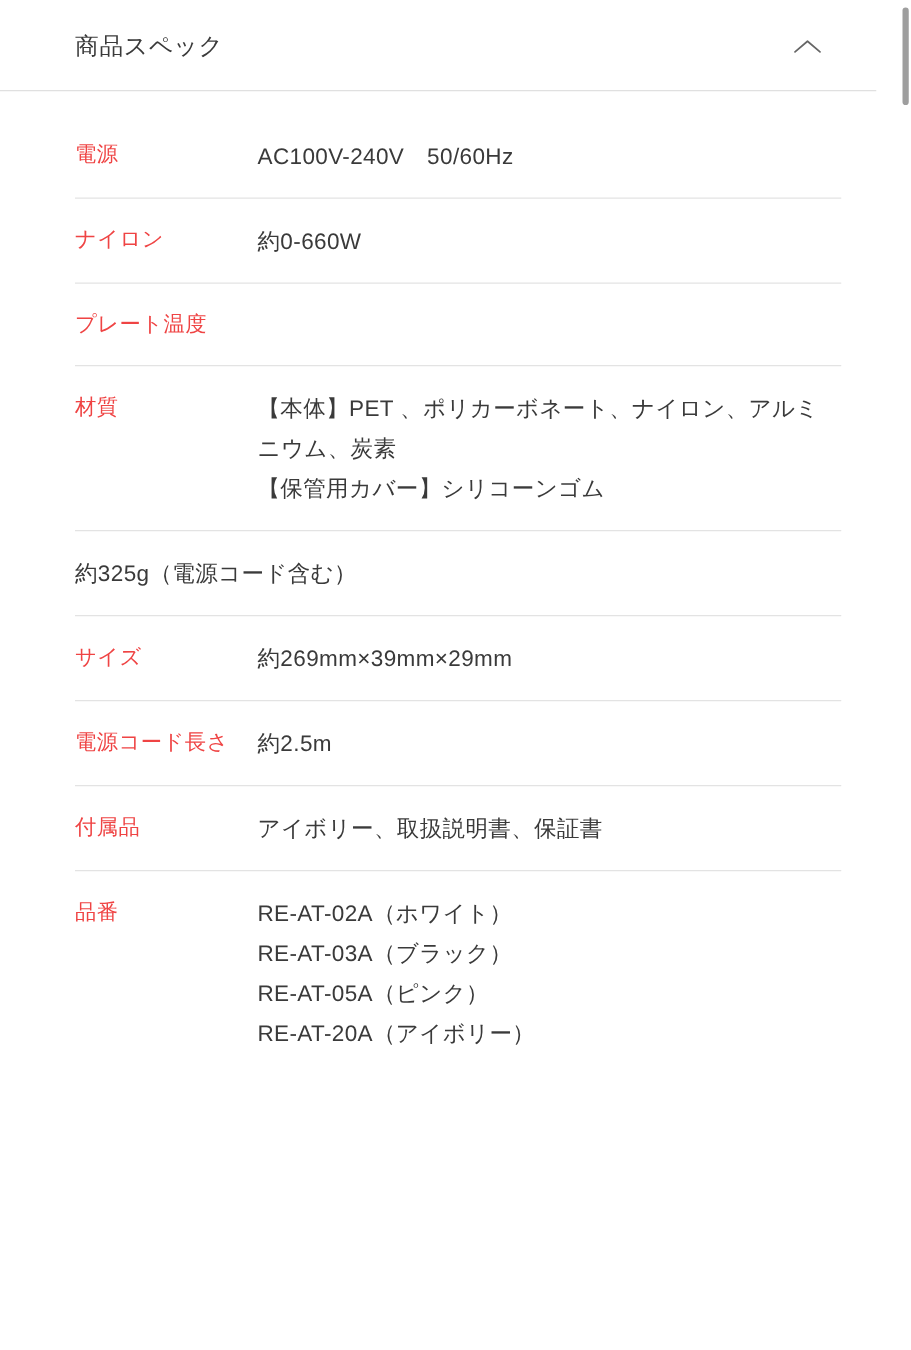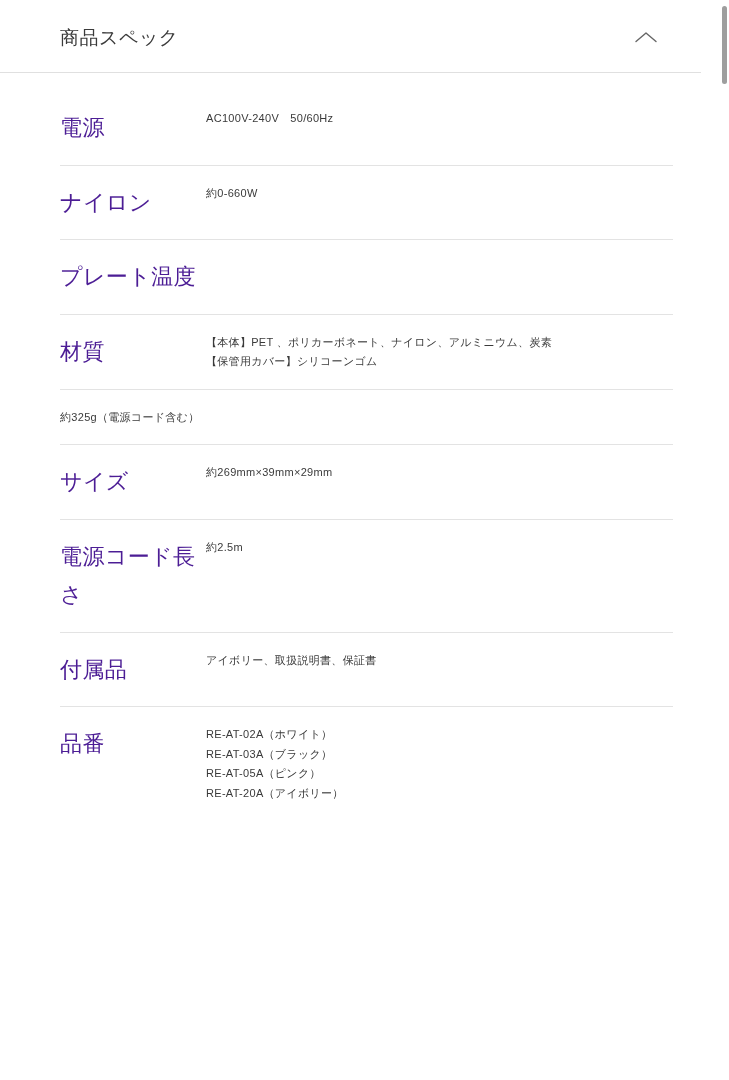--- a/index.html
+++ b/index.html
@@ -62,28 +62,28 @@
     border-bottom: 1px solid #e3e3e3;
     padding: 18px 0 17px 0;
     margin: 0 28px 0 60px;
   }
   .spec-row:last-child {
     border-bottom: none;
   }
   .spec-label {
     width: 146px;
     flex: 0 0 146px;
-    font-size: 22px;
+    font-size: 17px;
     line-height: 1.75;
-    color: #4c1d95;
+    color: #ef4444;
     letter-spacing: 0.4px;
   }
   .spec-value {
     flex: 1 1 auto;
-    font-size: 11px;
+    font-size: 18px;
     line-height: 1.78;
     color: #3a3a3a;
     letter-spacing: 0.3px;
     white-space: pre-line;
   }
 
   
   .scrollbar-track {
     position: absolute;
     top: 0;

